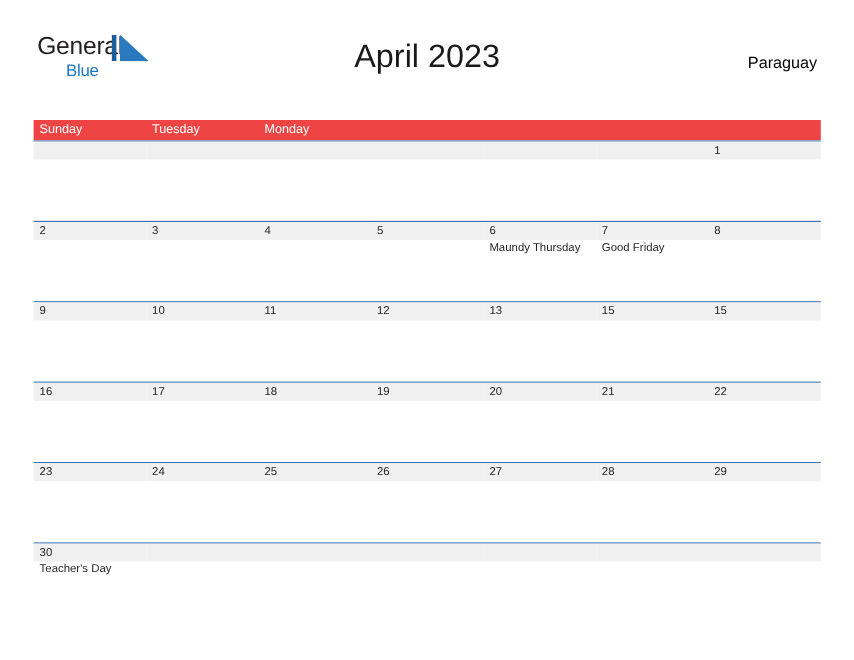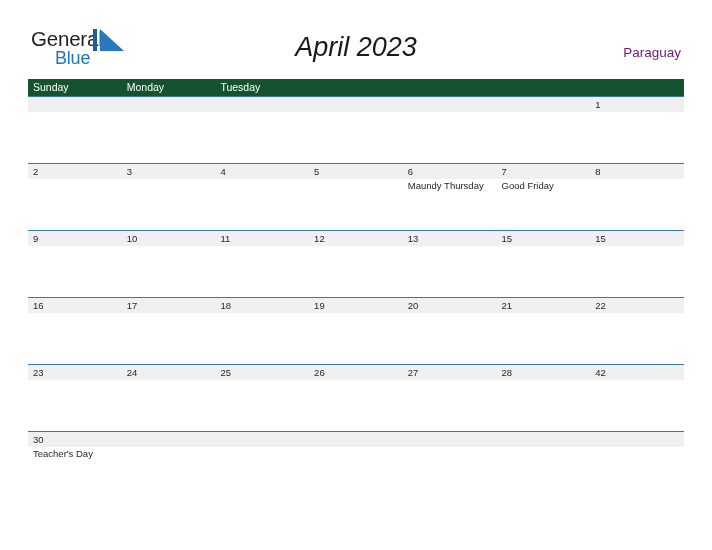--- a/index.html
+++ b/index.html
@@ -45,21 +45,21 @@
     font-size: 20.5px;
     color: #231f20;
     letter-spacing: -0.2px;
     line-height: 22px;
     white-space: nowrap;
   }
   .logo-blue {
     position: absolute;
     left: 24px;
     top: 19px;
-    font-size: 18px;
+    font-size: 14px;
     color: #1b77c2;
     letter-spacing: -0.2px;
     line-height: 22px;
     white-space: nowrap;
   }
   .logo-mark {
     position: absolute;
     left: 62px;
     top: 1px;
     width: 36px;
@@ -69,46 +69,46 @@
   .cal-title {
     position: absolute;
     left: 0;
     top: 31px;
     width: 712px;
     text-align: center;
     font-size: 27px;
     color: #1a1a1a;
     letter-spacing: 0px;
     line-height: 32px;
-    font-style: italic;
   }
 
   .country {
     position: absolute;
     right: 31px;
     top: 45px;
     font-size: 13.5px;
-    color: #701a75;
+    color: #000000;
     line-height: 16px;
     white-space: nowrap;
   }
 
   
   .calendar {
     position: absolute;
     left: 28px;
     top: 79px;
     width: 656px;
   }
 
   .dow-row {
     display: flex;
     width: 656px;
     height: 17px;
-    background: #14532d;
+    background: #ef4444;
+    margin-top: 21px;
   }
   .dow {
     flex: 0 0 93.71px;
     width: 93.71px;
     box-sizing: border-box;
     padding-left: 5px;
     font-size: 10.5px;
     color: #ffffff;
     line-height: 17px;
     white-space: nowrap;
@@ -193,22 +193,22 @@
 
     <div class="cal-title">April 2023</div>
 
     <div class="country">Paraguay</div>
   </div>
 
   <div class="calendar">
 
     <div class="dow-row">
       <div class="dow">Sunday</div>
+      <div class="dow">Tuesday</div>
       <div class="dow">Monday</div>
-      <div class="dow">Tuesday</div>
     </div>
 
     <div class="week">
       <div class="daystrip">
         <div class="daycell fill">
             <span class="daynum"></span>
           </div>
         <div class="daycell fill">
             <span class="daynum"></span>
           </div>
@@ -358,21 +358,21 @@
         <div class="daycell fill">
             <span class="daynum">26</span>
           </div>
         <div class="daycell fill">
             <span class="daynum">27</span>
           </div>
         <div class="daycell fill">
             <span class="daynum">28</span>
           </div>
         <div class="daycell fill">
-            <span class="daynum">42</span>
+            <span class="daynum">29</span>
           </div>
       </div>
       <div class="eventstrip">
         <div class="eventcell"></div>
         <div class="eventcell"></div>
         <div class="eventcell"></div>
         <div class="eventcell"></div>
         <div class="eventcell"></div>
         <div class="eventcell"></div>
         <div class="eventcell"></div>

